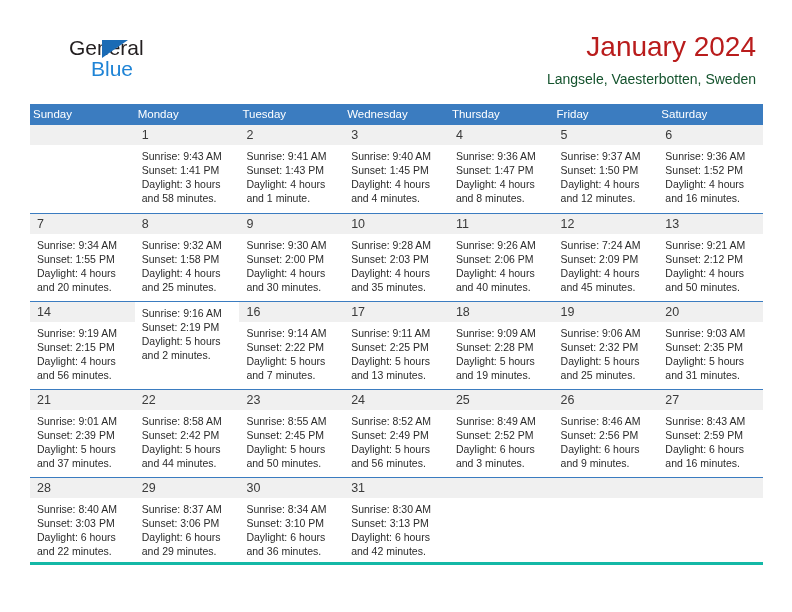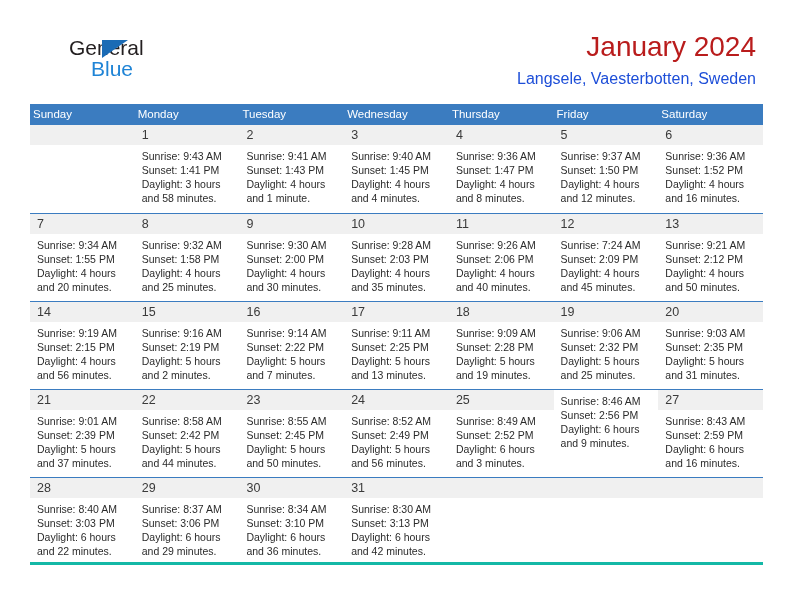--- a/index.html
+++ b/index.html
@@ -59,22 +59,22 @@
     text-align: right;
   }
   .cal-title {
     font-size: 28px;
     color: #b91c1c;
     line-height: 34px;
     white-space: nowrap;
   }
   .cal-subtitle {
     margin-top: 6px;
-    font-size: 16px;
-    color: #1d4ed8;
+    font-size: 14px;
+    color: #14532d;
     line-height: 18px;
     white-space: nowrap;
   }
 
   
   .calendar {
     position: absolute;
     left: 30px; top: 104px;
     width: 733px;
   }
@@ -284,21 +284,20 @@
           <div class="day">
             <div class="day-num">14</div>
             <div class="day-info">
               <div>Sunrise: 9:19 AM</div>
               <div>Sunset: 2:15 PM</div>
               <div>Daylight: 4 hours</div>
               <div>and 56 minutes.</div>
             </div>
           </div>
           <div class="day">
-            <div class="day-num">15</div>
             <div class="day-info">
               <div>Sunrise: 9:16 AM</div>
               <div>Sunset: 2:19 PM</div>
               <div>Daylight: 5 hours</div>
               <div>and 2 minutes.</div>
             </div>
           </div>
           <div class="day">
             <div class="day-num">16</div>
             <div class="day-info">
@@ -385,20 +384,21 @@
           <div class="day">
             <div class="day-num">25</div>
             <div class="day-info">
               <div>Sunrise: 8:49 AM</div>
               <div>Sunset: 2:52 PM</div>
               <div>Daylight: 6 hours</div>
               <div>and 3 minutes.</div>
             </div>
           </div>
           <div class="day">
+            <div class="day-num">26</div>
             <div class="day-info">
               <div>Sunrise: 8:46 AM</div>
               <div>Sunset: 2:56 PM</div>
               <div>Daylight: 6 hours</div>
               <div>and 9 minutes.</div>
             </div>
           </div>
           <div class="day">
             <div class="day-num">27</div>
             <div class="day-info">

